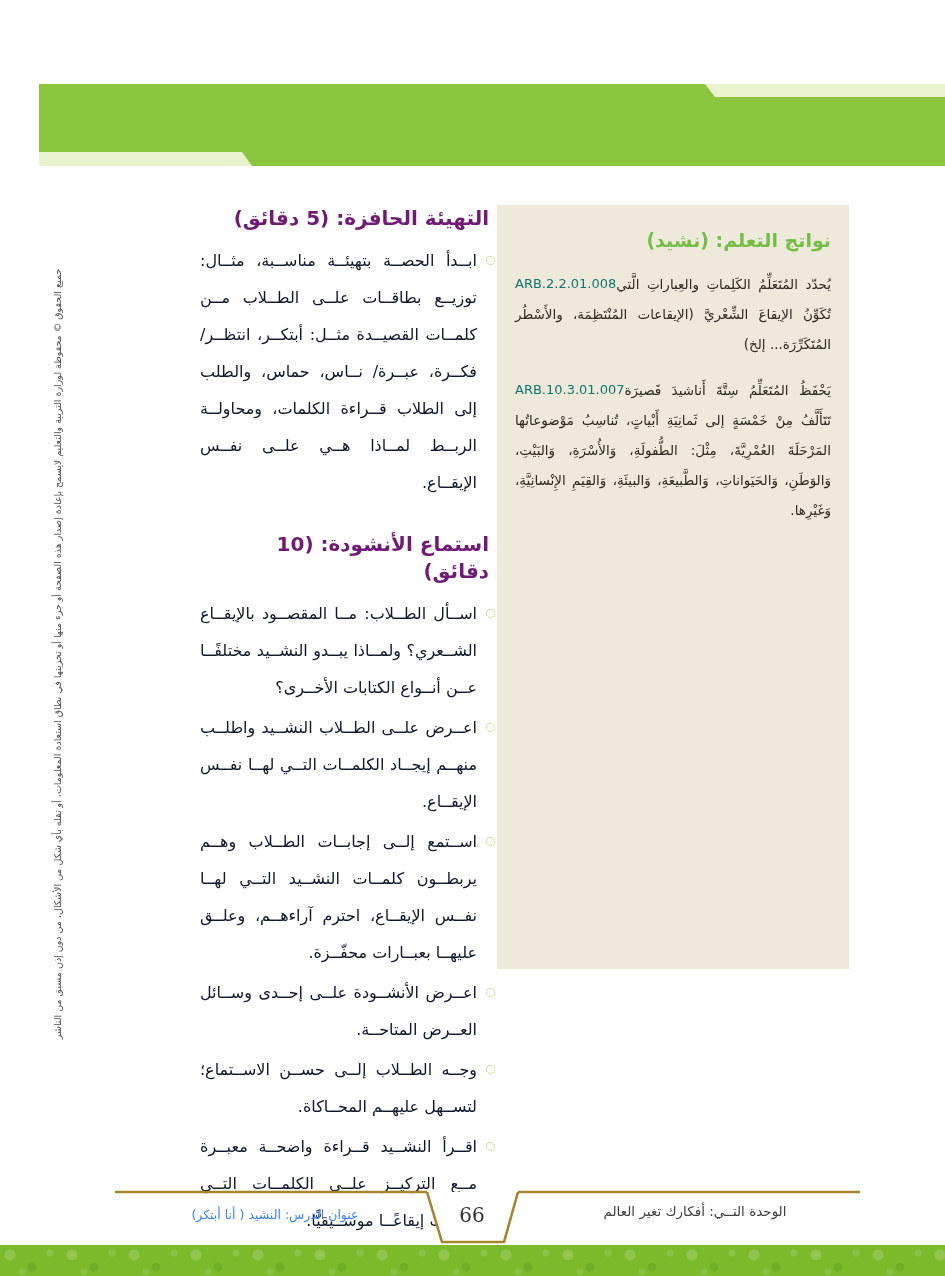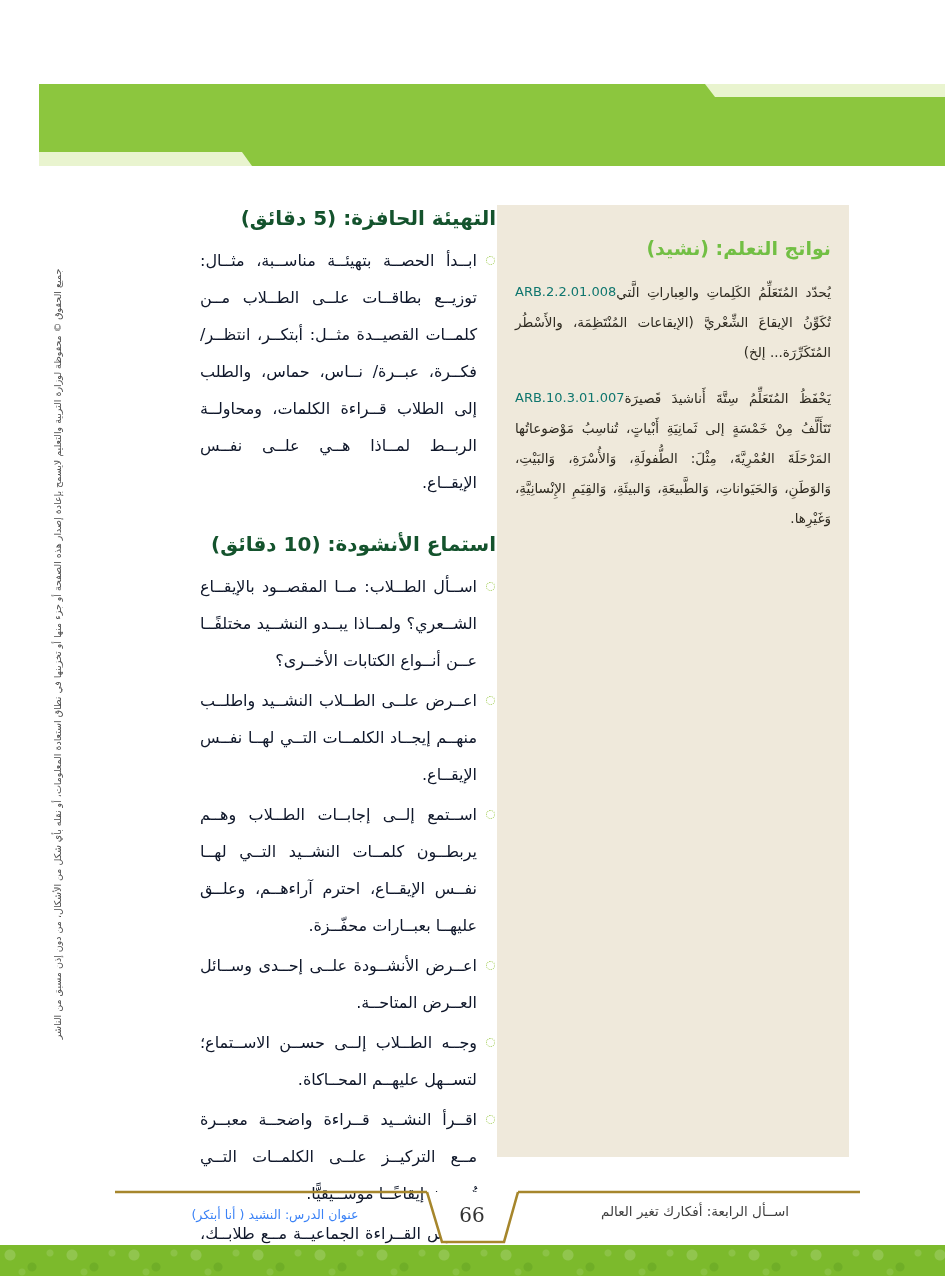--- a/index.html
+++ b/index.html
@@ -14,32 +14,32 @@
             clip-path:polygon(0 0,203px 0,213px 100%,0 100%);}
 
   
   .copyright{position:absolute;left:50px;top:268px;width:772px;height:15px;
              transform-origin:0 0;transform:rotate(-90deg) translateX(-772px);
              direction:rtl;font-size:9.5px;line-height:15px;color:#4d4d4d;
              text-align:center;white-space:nowrap;}
 
   
   .main-col{position:absolute;left:200px;top:205px;width:296px;direction:rtl;}
-  .section-title{color:#14532d;font-size:20px;font-weight:bold;margin:0 0 10px;
+  .section-title{color:#701a75;font-size:20px;font-weight:bold;margin:0 7px 10px;
                  line-height:1.35;text-align:right;}
   section + section .section-title{margin-top:30px;}
   .bullets{margin:0;padding:0;list-style:none;}
   .bullets li{position:relative;padding-right:19px;margin:0 0 3px;
               font-size:16px;line-height:37px;text-align:justify;color:#0f172a;}
   .ring{position:absolute;right:1px;top:14px;width:7px;height:7px;
         border:1.6px dotted #9FCB4E;border-radius:50%;}
 
   
-  .sidebar{position:absolute;left:497px;top:205px;width:352px;height:952px;
-           background:#EFE9DB;box-sizing:border-box;padding:32px 18px;direction:rtl;}
+  .sidebar{position:absolute;left:497px;top:205px;width:352px;height:764px;
+           background:#EFE9DB;box-sizing:border-box;padding:24px 18px;direction:rtl;}
   .sidebar-title{color:#72BF44;font-size:19px;font-weight:bold;margin:0 0 18px;text-align:right;}
   .outcome{font-size:13.5px;line-height:30px;text-align:justify;color:#2E2A20;margin:0 0 16px;}
   .outcome .code{float:left;direction:ltr;font-size:13px;color:#0f766e;}
 
   
   .footer-rule{position:absolute;top:1188px;left:0;}
   .page-number{position:absolute;left:432px;top:1203px;width:80px;text-align:center;
                font-family:"DejaVu Serif",serif;font-size:20px;color:#333;}
   .footer-lesson{position:absolute;left:150px;top:1207px;width:250px;text-align:center;
                  direction:rtl;font-size:12.5px;color:#3b82f6;}
@@ -95,17 +95,17 @@
   </aside>
 
   <svg class="footer-rule" width="945" height="60" viewBox="0 0 945 60">
     <path d="M115 4 H427" stroke="#A6862C" stroke-width="2.6" fill="none"></path>
     <path d="M518 4 H860" stroke="#A6862C" stroke-width="2.6" fill="none"></path>
     <path d="M427 4 L442 54 L504 54 L518 4" stroke="#A6862C" stroke-width="2.6" fill="#ffffff"></path>
   </svg>
 
   <div class="page-number">66</div>
   <div class="footer-lesson">عنوان الدرس: النشيد ( أنا أبتكر)</div>
-  <div class="footer-unit">اســأل الرابعة: أفكارك تغير العالم</div>
+  <div class="footer-unit">الوحدة التــي: أفكارك تغير العالم</div>
 
   <div class="bottom-band"></div>
 
 </div>
 
 </body></html>

